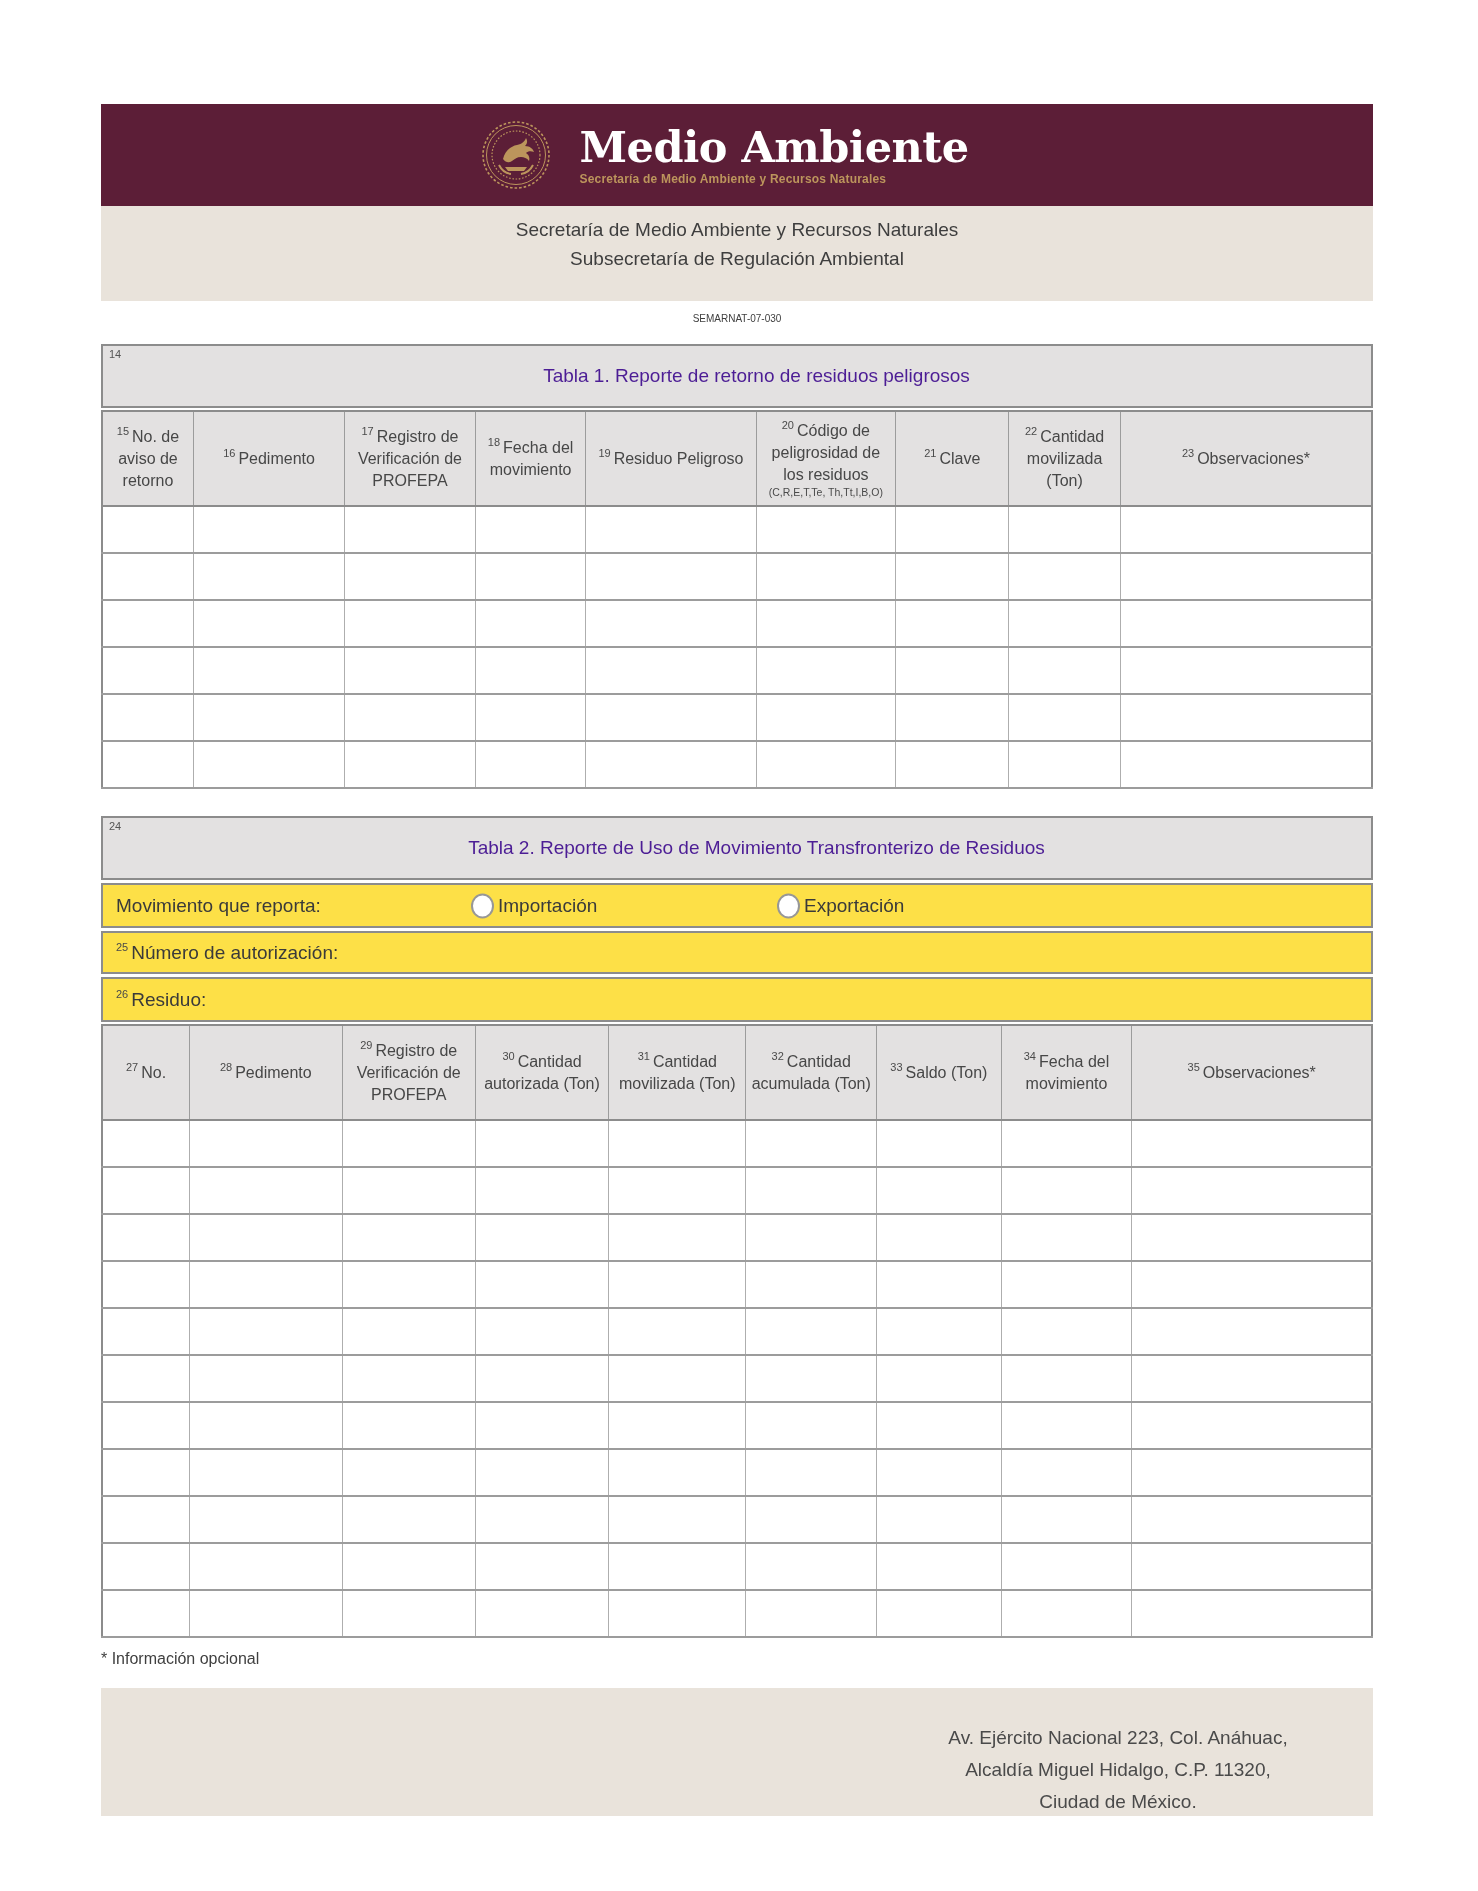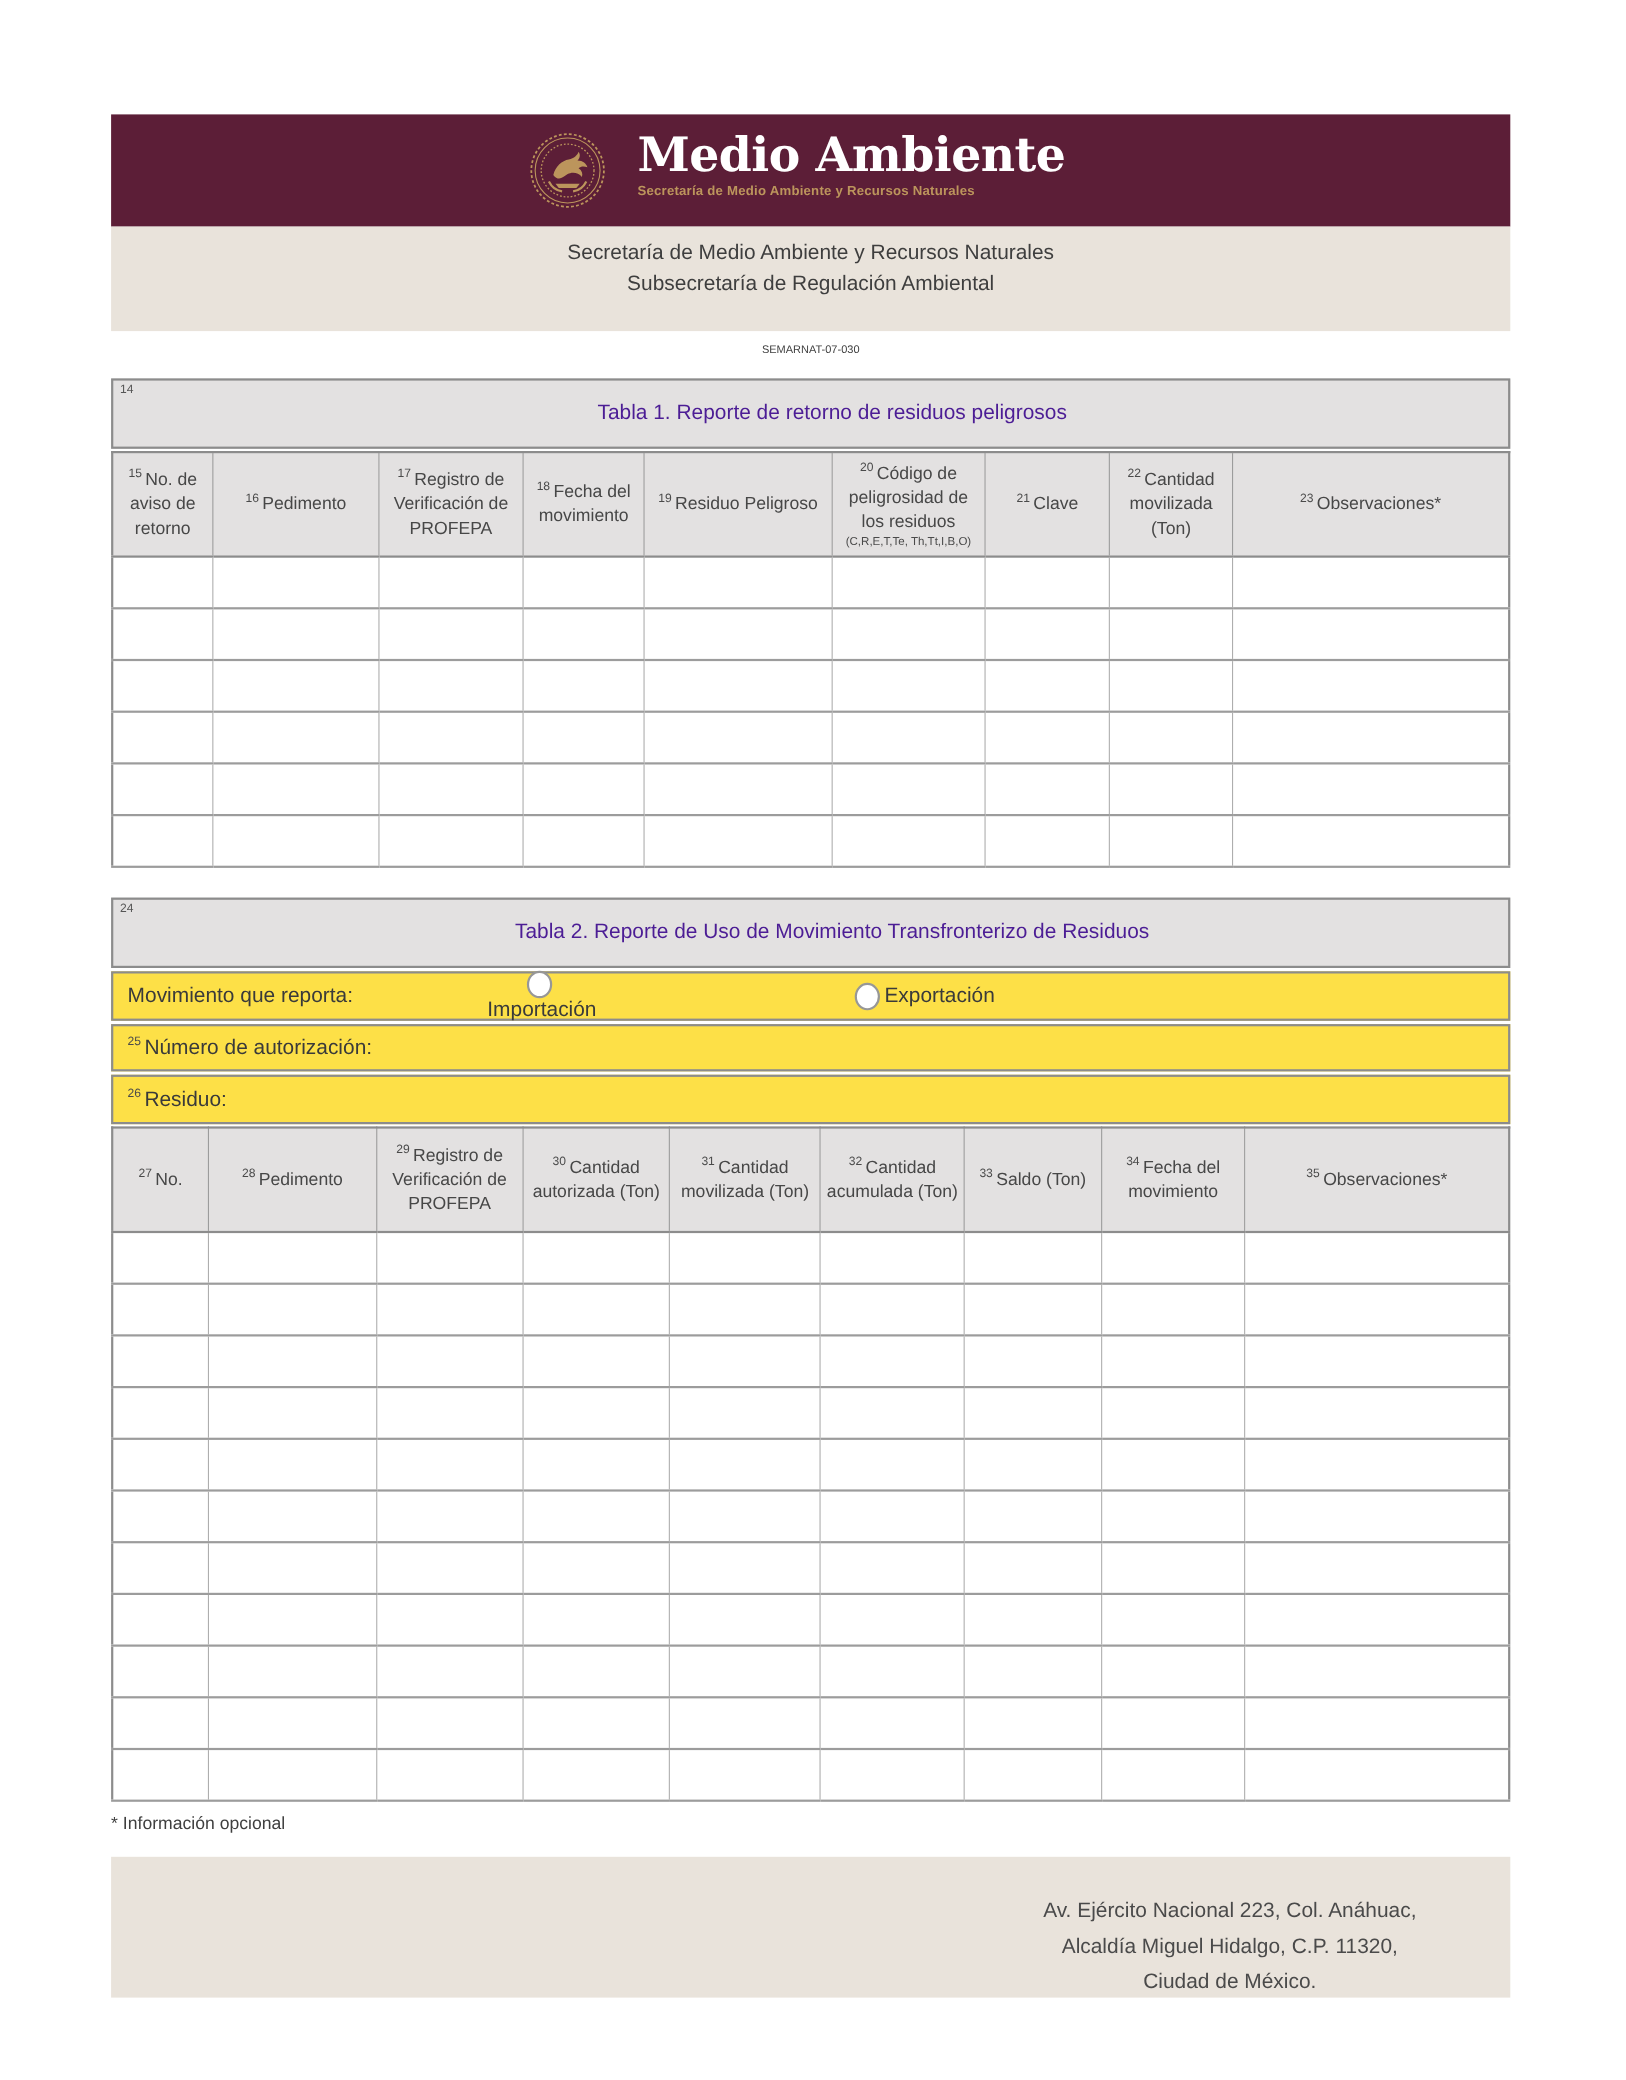--- a/index.html
+++ b/index.html
@@ -13,21 +13,21 @@
     --ink:#3d3d3d;
   }
   *{margin:0;padding:0;box-sizing:border-box;}
   html,body{background:#ffffff;}
   body{font-family:"Liberation Sans","DejaVu Sans",sans-serif;color:var(--ink);}
   .page{position:relative;width:1478px;height:1891px;background:#fff;padding-top:104px;overflow:hidden;}
   .content{width:1272px;margin:0 auto 0 101px;}
 
   
   .brandbar{height:102px;background:var(--maroon);display:flex;align-items:center;justify-content:center;}
-  .logo-group{display:flex;align-items:flex-start;gap:28px;transform:translateX(-12px);}
+  .logo-group{display:flex;align-items:center;gap:28px;transform:translateX(-12px);}
   .seal{flex:0 0 auto;}
   .brand-text{display:flex;flex-direction:column;}
   .brand{font-family:"DejaVu Serif","Liberation Serif",serif;font-weight:bold;color:#ffffff;font-size:43px;line-height:44px;letter-spacing:-.5px;}
   .brand-sub{font-size:12px;font-weight:bold;color:var(--gold);margin-top:3px;letter-spacing:.2px;}
 
   
   .dept-band{height:95px;background:var(--beige);text-align:center;padding-top:9px;}
   .dept-band div{font-size:19px;line-height:29px;color:#3e3e3e;}
 
   
@@ -41,21 +41,21 @@
 
   .fieldrow{position:relative;background:#fde047;border:2px solid var(--line-dark);
     display:flex;align-items:center;padding-left:13px;font-size:19px;color:#3a3a3a;}
   .row-gap{margin-top:3px;}
   .sup{font-size:11px;vertical-align:super;line-height:0;margin-right:3px;color:#4a4a4a;}
 
   .movement-row{height:45px;}
   .autorizacion-row{height:43px;}
   .residuo-row{height:45px;}
   .radio-group{position:absolute;top:50%;transform:translateY(-50%);display:flex;align-items:center;}
-  .rg-imp{left:340px;flex-direction:column;}
+  .rg-imp{left:368px;}
   .rg-exp{left:674px;}
   .radio{width:23px;height:25px;border:2px solid #979797;border-radius:50%;background:#fff;margin-right:4px;flex:0 0 auto;}
   .field-value{flex:1;height:100%;}
 
   
   table{width:100%;table-layout:fixed;border-collapse:collapse;background:#fff;margin-top:2px;
     border:2px solid var(--line-dark);}
   th{background:var(--hdr-gray);border:1px solid var(--line-mid);border-bottom:2px solid var(--line-dark);
     font-weight:normal;font-size:16px;line-height:22px;color:#474747;padding:4px 5px;text-align:center;vertical-align:middle;}
   thead tr{height:95px;}

